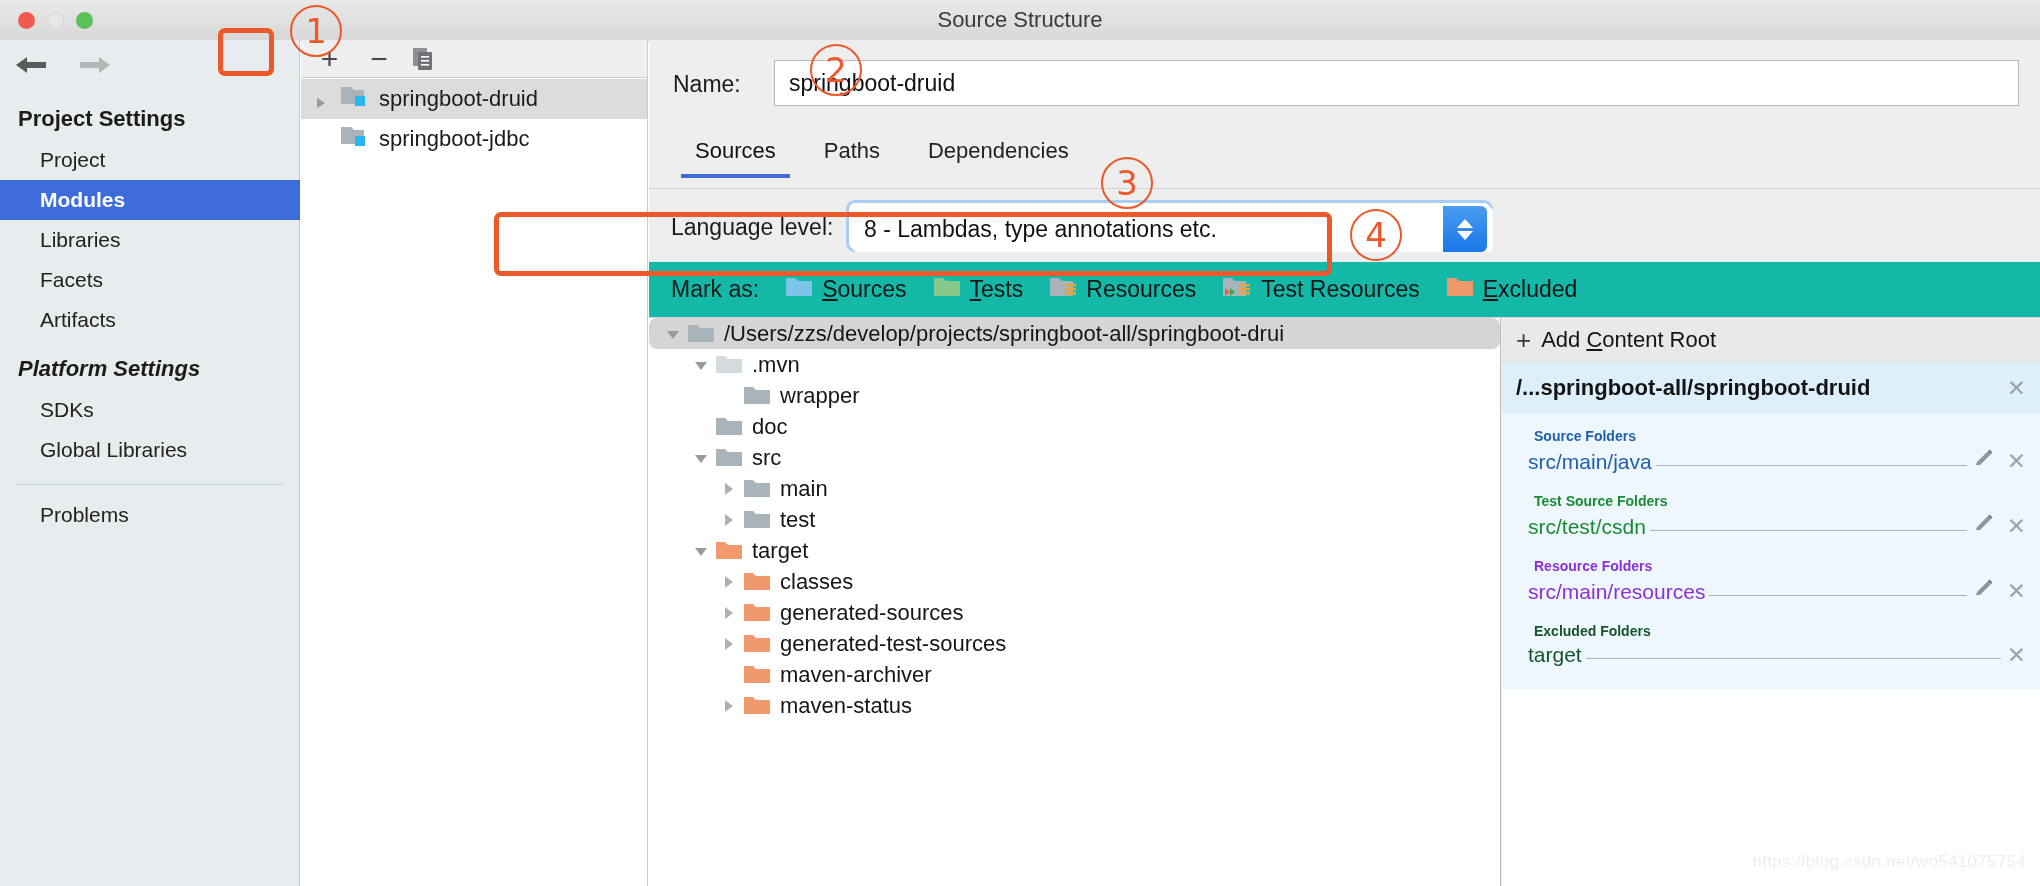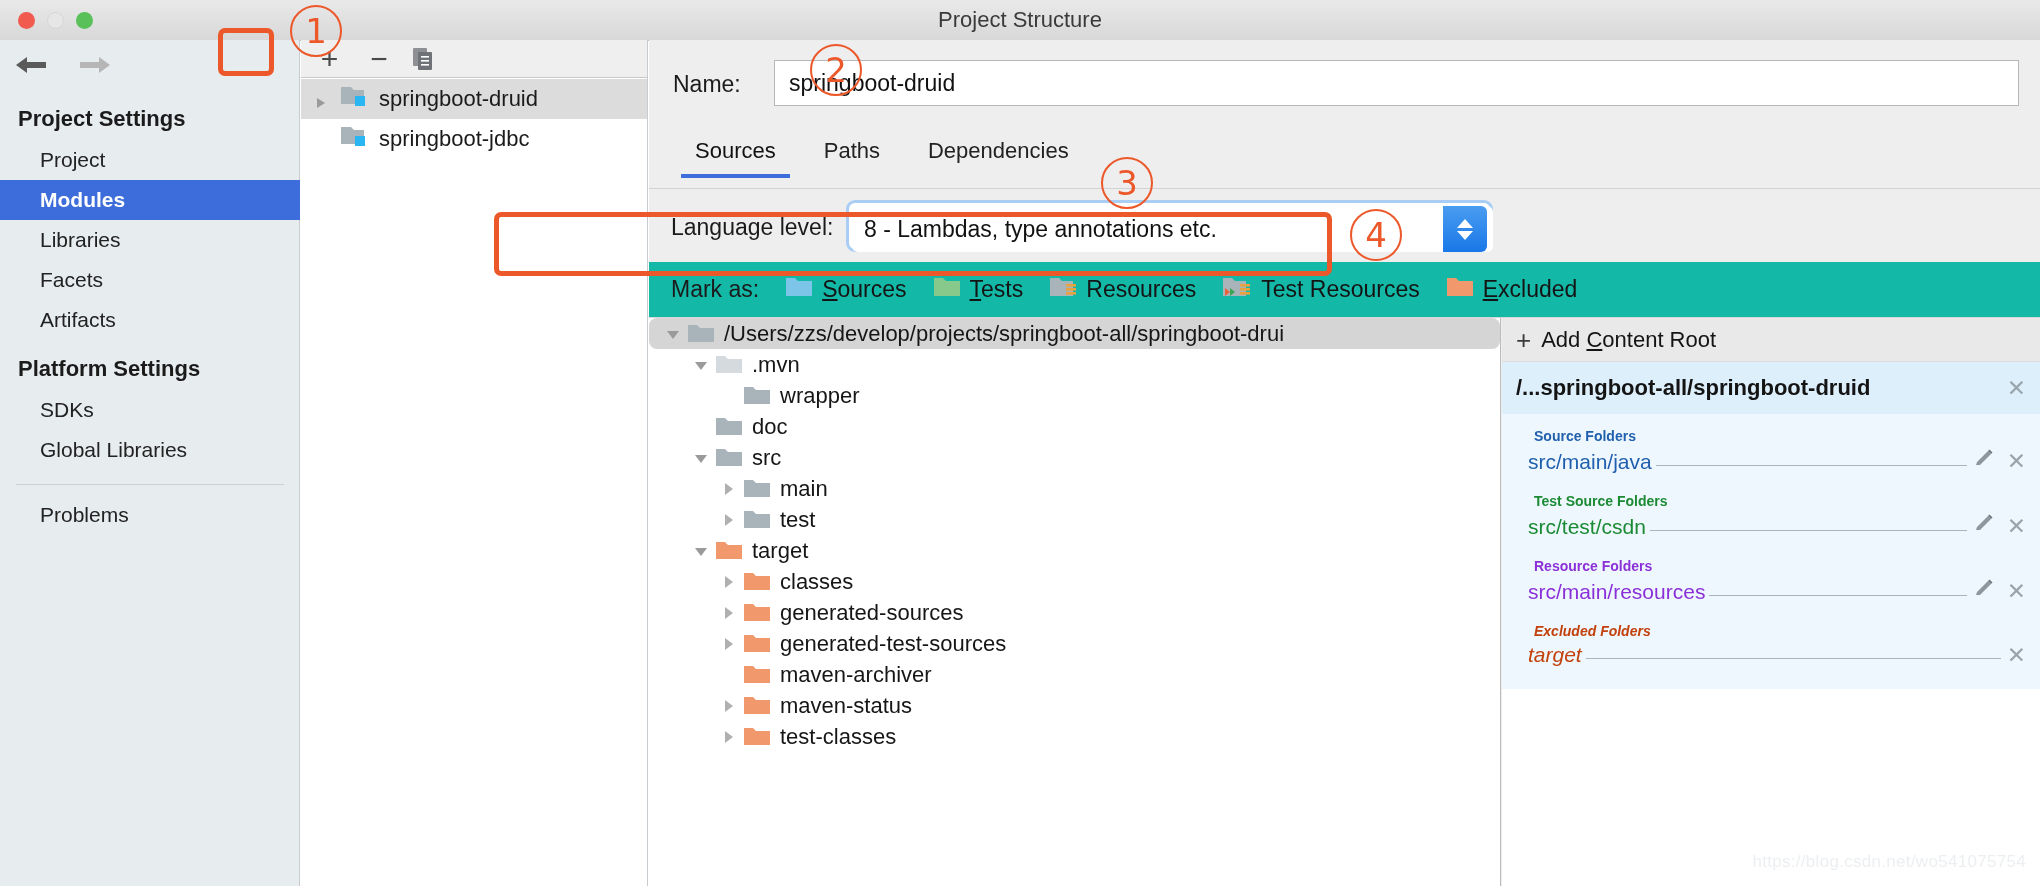--- a/index.html
+++ b/index.html
@@ -158,21 +158,21 @@
   }
   .gitext{white-space:nowrap;}
   .dots{
     flex:1 1 auto;border-bottom:1px solid #aab4bb;margin:0 6px 5px 4px;height:12px;
   }
   .pencil{flex:0 0 auto;margin-right:12px;}
   .xmark{flex:0 0 auto;color:#9aa4ab;font-size:23px;line-height:1;}
   .c-src{color:#1f5fae;}
   .c-test{color:#1a8a33;}
   .c-res{color:#8b30d8;}
-  .c-exc{color:#c2410c;font-style:italic;}
+  .c-exc{color:#14532d;}
 
   
   .annobox{position:absolute;border:5px solid #ec5829;border-radius:7px;box-sizing:border-box;pointer-events:none;}
   .annonum{
     position:absolute;color:#ec5829;font-size:34px;font-weight:500;
     width:52px;height:52px;border:2.5px solid #ec5829;border-radius:50%;
     display:flex;align-items:center;justify-content:center;
     font-family:"DejaVu Sans",sans-serif;pointer-events:none;box-sizing:border-box;
   }
   .watermark{
@@ -184,21 +184,21 @@
 <body>
 
 <div id="root">
 
   <div class="titlebar">
     <div class="traffic">
       <div class="dot red"></div>
       <div class="dot yellow"></div>
       <div class="dot green"></div>
     </div>
-    <div class="title-text">Project Structure</div>
+    <div class="title-text">Source Structure</div>
   </div>
 
   <div class="sidebar">
     <div class="navrow">
       <span class="arrow">
         <svg width="34" height="26" viewBox="0 0 34 26">
             <path d="M2 13 L13 5 L13 10 L32 10 L32 16 L13 16 L13 21 Z" fill="#5a5a5a"></path>
           </svg>
       </span>
       <span class="arrow">
@@ -209,21 +209,21 @@
     </div>
 
     <div class="sb-list">
       <div class="sb-head">Project Settings</div>
       <div class="sb-item">Project</div>
       <div class="sb-item sel">Modules</div>
       <div class="sb-item">Libraries</div>
       <div class="sb-item">Facets</div>
       <div class="sb-item">Artifacts</div>
 
-      <div class="sb-head" style="margin-top:8px;">Platform Settings</div>
+      <div class="sb-head" style="margin-top:8px;font-style:italic;">Platform Settings</div>
       <div class="sb-item">SDKs</div>
       <div class="sb-item">Global Libraries</div>
 
       <div class="sb-div"></div>
       <div class="sb-item">Problems</div>
     </div>
   </div>
 
   <div class="modcol">
     <div class="modtoolbar">
@@ -516,34 +516,20 @@
               <svg width="20" height="14" viewBox="0 0 20 14">
                 <path d="M6 1 L14 7 L6 13 Z" fill="#b0b0b0"></path>
               </svg>
             </span>
             <span class="ticon">
               <svg width="28" height="22" viewBox="0 0 28 22">
                 <path d="M1 2 h9 l3 3 h14 v14 h-26 z" fill="#f1996c"></path>
               </svg>
             </span>
             <span>maven-status</span>
-          </div>
-          <div class="trow">
-            <span class="tind" style="width: 66px;"></span>
-            <span class="tdisc">
-              <svg width="20" height="14" viewBox="0 0 20 14">
-                <path d="M6 1 L14 7 L6 13 Z" fill="#b0b0b0"></path>
-              </svg>
-            </span>
-            <span class="ticon">
-              <svg width="28" height="22" viewBox="0 0 28 22">
-                <path d="M1 2 h9 l3 3 h14 v14 h-26 z" fill="#f1996c"></path>
-              </svg>
-            </span>
-            <span>test-classes</span>
           </div>
         </div>
     </div>
 
     <div class="rootpane">
       <div class="addroot">
         <span class="addplus">+</span>
         <span>Add <span class="mnem">C</span>ontent Root</span>
       </div>
       <div class="rootbody">

